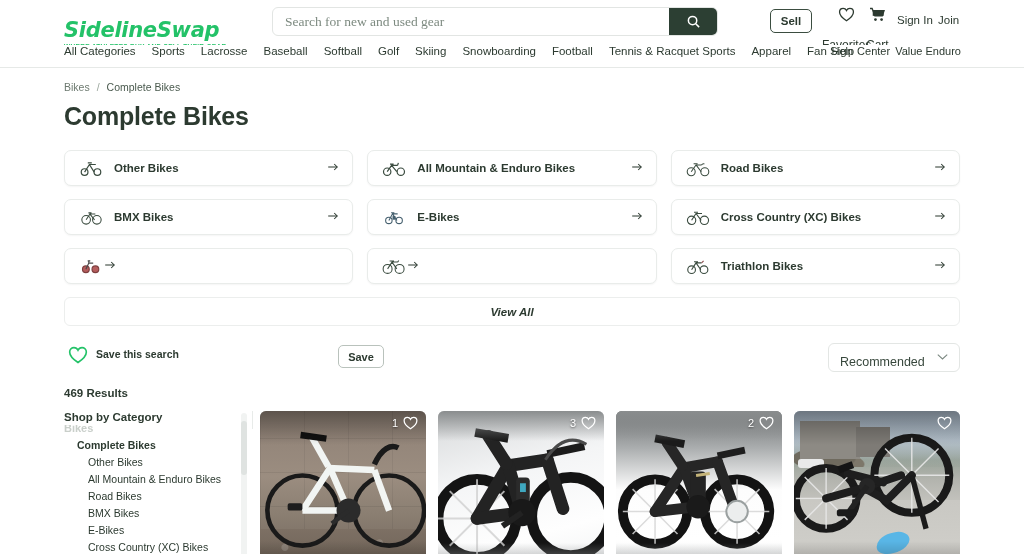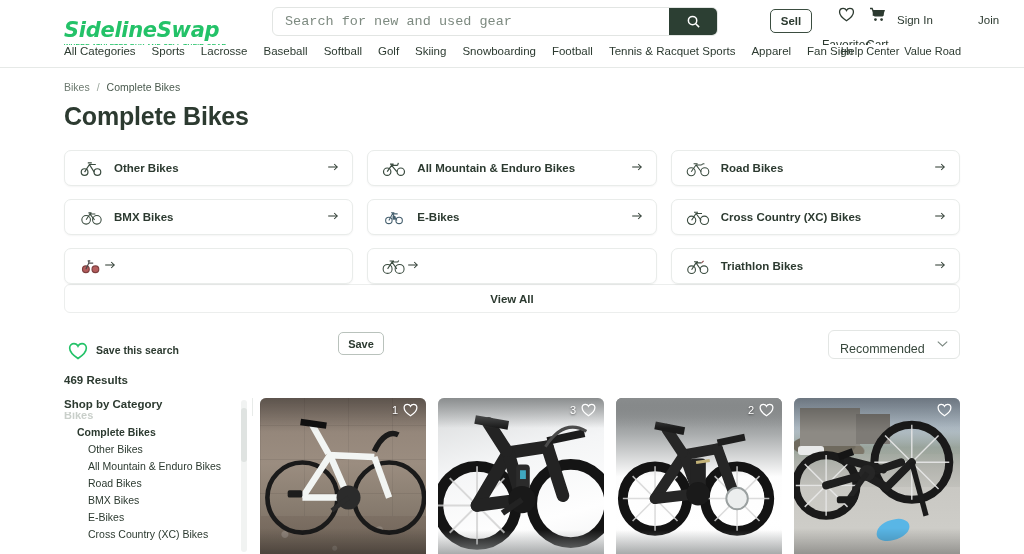--- a/index.html
+++ b/index.html
@@ -19,41 +19,41 @@
     color:#23c268; line-height:1; font-family:"DejaVu Sans", sans-serif;
     font-style:italic; }
   .logo-sub { font-size:6.6px; font-weight:bold; color:#23c268;
     letter-spacing:0.25px; margin-top:2px; font-family:"Liberation Sans", sans-serif; }
 
   .searchbar { position:absolute; left:272px; top:7px; width:446px; height:29px;
     display:flex; border:1px solid #e2e5e3; border-radius:6px; overflow:hidden;
     background:#fff; }
   .searchbar input {
     flex:1; border:0; outline:none; padding:0 12px; font-size:13.5px;
-    color:#3c4a40; font-family:Liberation Mono, monospace; background:transparent;
+    color:#3c4a40; font-family:Liberation Serif, serif; background:transparent;
   }
   .searchbar input::placeholder { color:#7d8a80; }
   .search-btn { width:48px; background:#2c3f33; border:0; cursor:pointer;
     display:flex; align-items:center; justify-content:center; }
 
   .sell-btn { position:absolute; left:770px; top:9px; width:42px; height:24px;
     border:1px solid #3b4d40; border-radius:5px; background:#fff;
     font-size:11.5px; font-weight:bold; color:#2c3a30; cursor:pointer;
     font-family:"Liberation Sans", sans-serif; }
 
   .hicon { position:absolute; top:7px; display:flex; flex-direction:column;
     align-items:center; cursor:pointer; }
   .hicon .lbl { font-size:12px; color:#2c3a30; margin-top:16px; }
   #fav-wrap { left:822px; }
   #cart-wrap { left:866px; }
 
   .hlink { position:absolute; top:14px; font-size:11.5px; color:#2c3a30;
     cursor:pointer; }
   #signin-link { left:897px; }
-  #join-link { left:978px; }
+  #join-link { left:938px; }
 
   
   .nav { position:relative; height:22px; background:#fff; }
   .nav-left { position:absolute; left:64px; top:0; display:flex; gap:16px; }
   .nav-left span { font-size:11.5px; color:#2c3a30; cursor:pointer; white-space:nowrap; }
   .nav-right { position:absolute; right:63px; top:0; display:flex; gap:5px;text-align:center; }
   .nav-right span { font-size:11px; color:#2c3a30; cursor:pointer; white-space:nowrap; }
   .hdr-divider { height:1px; background:#e6e9e7; }
 
   
@@ -72,28 +72,28 @@
     margin-top:19px; }
   .cat-card { height:36px; background:#fff; border:1px solid #e9ecea;
     border-radius:7px; display:flex; align-items:center; padding:0 13px;
     cursor:pointer; box-shadow:0 1px 2px rgba(20,30,22,0.045); }
   .cat-card .bikeicon { width:26px; height:20px; flex:0 0 26px;
     display:flex; align-items:center; justify-content:center; }
   .cat-card .cat-label { flex:1; font-size:11.5px; font-weight:bold;
     color:#2c3a30; margin-left:10px; white-space:nowrap; }
   .arrow { flex:0 0 12px; color:#2c3a30; }
 
-  .viewall { height:29px; border:1px solid #eceeed;
+  .viewall { margin-top:13px; height:29px; border:1px solid #eceeed;
     border-radius:6px; display:flex; align-items:center; justify-content:center;
     font-size:11.5px; font-weight:bold; color:#2c3a30; cursor:pointer;
-    background:#fff; }
+    background:#fff;font-style:italic; }
 
   
   .saverow { position:relative; margin-top:17px; height:32px; }
-  .save-left { position:absolute; left:4px; top:12px; display:flex; align-items:center; }
+  .save-left { position:absolute; left:4px; top:3px; display:flex; align-items:center; }
   .heart-green { width:20px; height:18px; flex:0 0 20px; }
   .save-txt { margin-left:8px; }
   .save-t1 { font-size:10.5px; font-weight:bold; color:#2c3a30; line-height:1.25; }
   .save-t2 { font-size:9.5px; color:#55655a; line-height:1.25; }
   .save-btn { position:absolute; left:274px; top:2px; width:46px; height:23px;
     border:1px solid #b9c2bc; border-radius:5px; background:#fff;
     font-size:11px; font-weight:bold; color:#2c3a30; cursor:pointer;
     font-family:"Liberation Sans", sans-serif; }
   .sortsel { position:absolute; right:0; top:0; width:132px; height:29px;
     border:1px solid #e3e6e4; border-radius:6px; background:#fff;
@@ -237,21 +237,21 @@
     <span>Golf</span>
     <span>Skiing</span>
     <span>Snowboarding</span>
     <span>Football</span>
     <span>Tennis &amp; Racquet Sports</span>
     <span>Apparel</span>
     <span>Fan Sign</span>
   </div>
   <div class="nav-right">
     <span>Help Center</span>
-    <span>Value Road</span>
+    <span>Value Enduro</span>
   </div>
 </div>
 <div class="hdr-divider"></div>
 
 <div class="page">
 
   <div class="breadcrumb">
     <span class="crumb">Bikes</span>
     <span class="sep">/</span>
     <span class="crumb cur">Complete Bikes</span>

